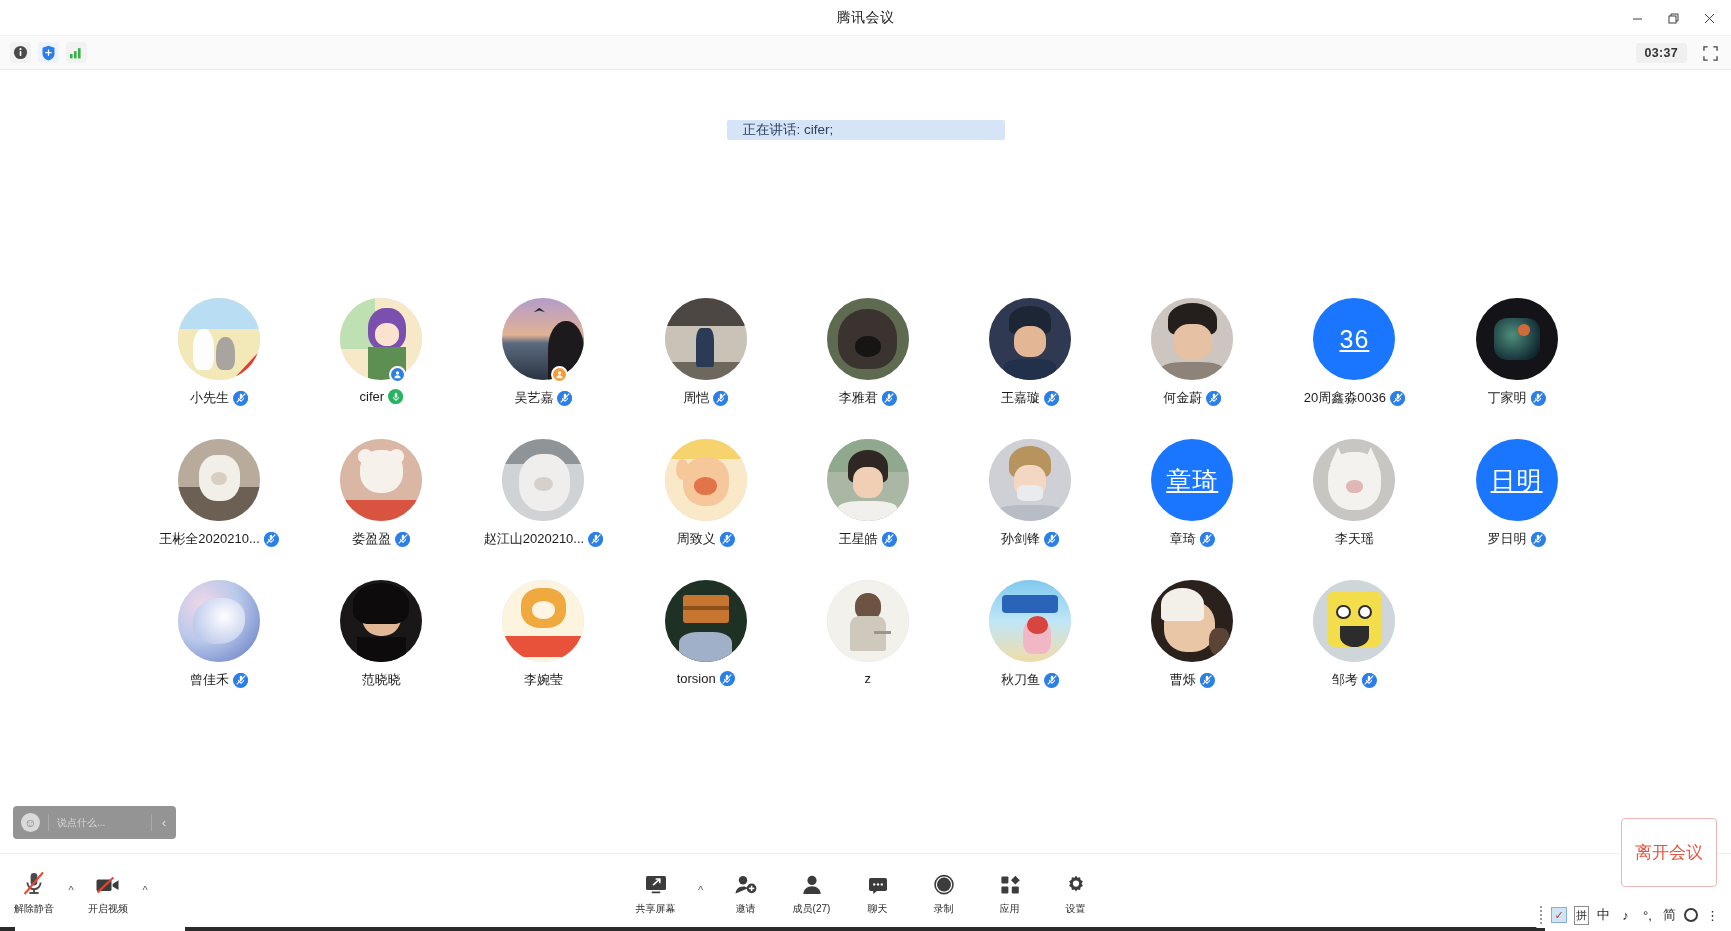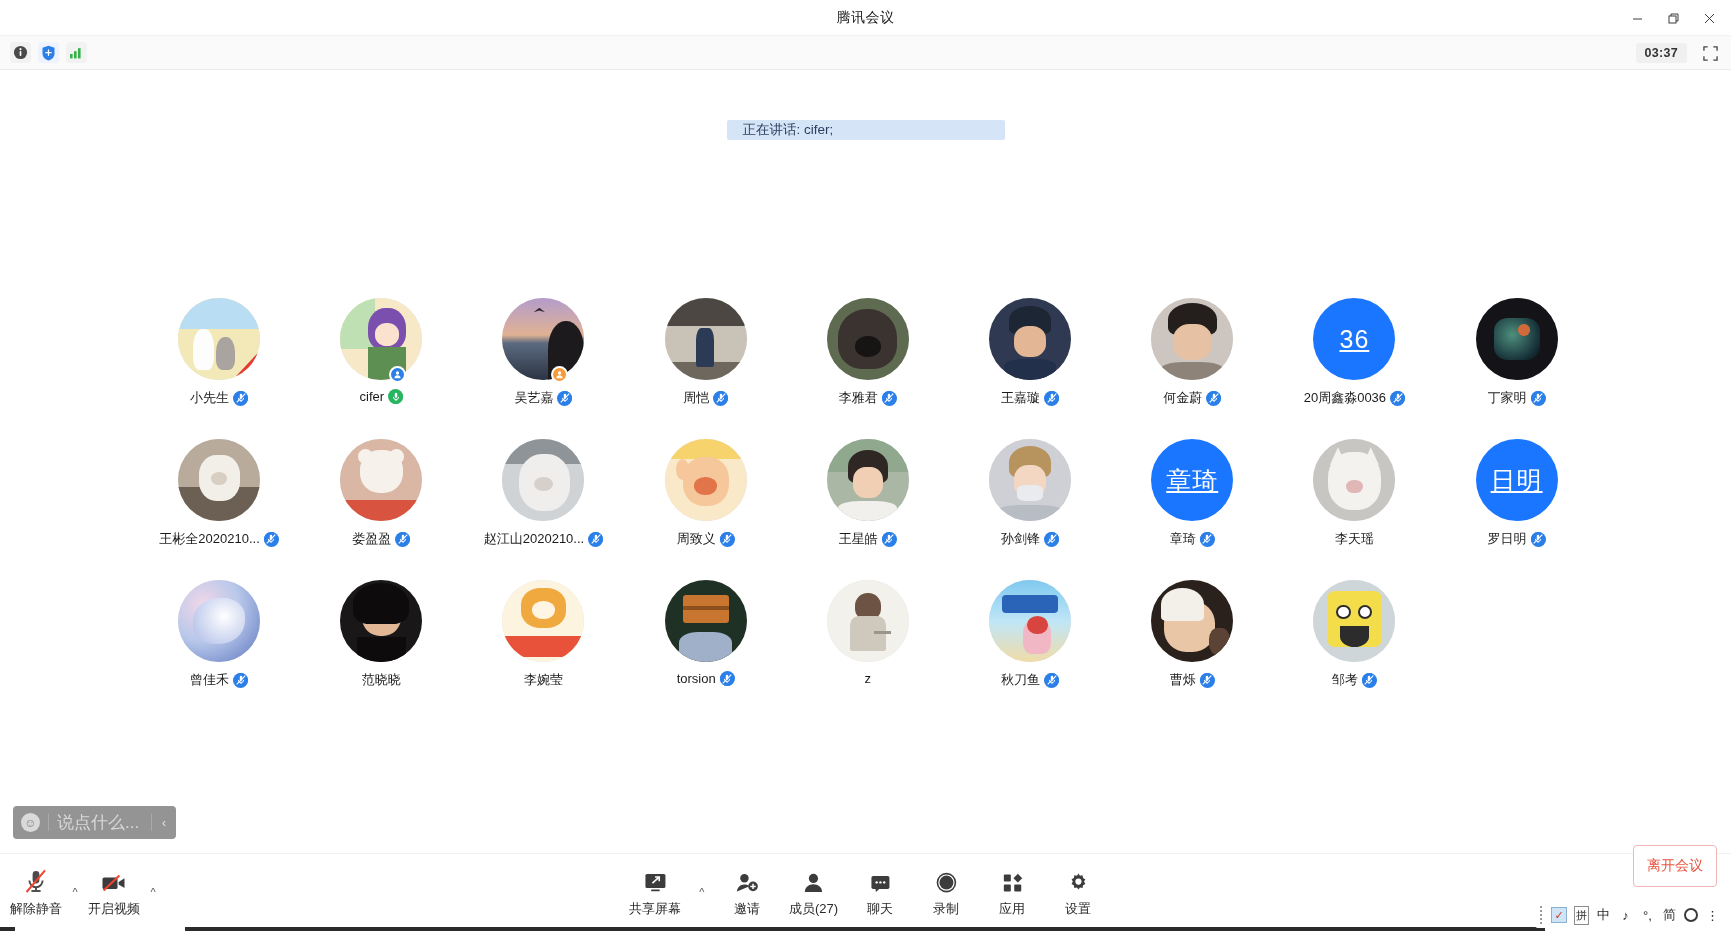--- a/index.html
+++ b/index.html
@@ -174,21 +174,21 @@
     gap: 8px;
     opacity: .92;
   }
   .chat-pill .emoji {
     width: 19px; height: 19px; border-radius: 50%;
     background: #d7d7d7;
     display: flex; align-items: center; justify-content: center;
     font-size: 12px; color: #757575;
   }
   .chat-pill .divider { width: 1px; height: 17px; background: #a3a3a3; }
-  .chat-pill .ph { font-size: 17px; color: #d6d6d6; width: 86px; }
+  .chat-pill .ph { font-size: 10px; color: #d6d6d6; width: 86px; }
   .chat-pill .chev { font-size: 12px; color: #e2e2e2; padding: 0 2px; }
 
   
   .bottombar {
     height: 78px; min-height: 78px;
     background: #ffffff;
     border-top: 1px solid #f0f0f0;
     position: relative;
     display: flex; align-items: center;
   }
@@ -201,42 +201,42 @@
     align-items: center; justify-content: flex-end;
     min-width: 56px;
     padding: 2px 4px;
     cursor: default;
   }
   .bb-item .ico {
     height: 28px;
     display: flex; align-items: flex-end; justify-content: center;
   }
   .bb-item .lbl {
-    font-size: 13px; color: #2b2b2b;
+    font-size: 10px; color: #2b2b2b;
     margin-top: 5px; white-space: nowrap;
   }
   .bb-chev {
     font-size: 11px; color: #555;
     padding-bottom: 22px;
     width: 14px; text-align: center;
   }
   .bb-center {
     position: absolute; left: 50%; transform: translateX(-50%);
     display: flex; align-items: flex-end; gap: 10px;
   }
   .bb-right {
     position: absolute; right: 14px; bottom: 44px;
   }
   .leave-btn {
     border: 1px solid #f0b6b6;
     color: #e8543f;
     background: #fff;
-    font-size: 14px;
+    font-size: 17px;
     border-radius: 4px;
-    padding: 11px 13px;
+    padding: 22px 13px;
     white-space: nowrap;
   }
 
   
   .ime-bar {
     position: absolute;
     right: 6px; bottom: 3px;
     height: 26px;
     display: flex; align-items: center;
     gap: 7px;

